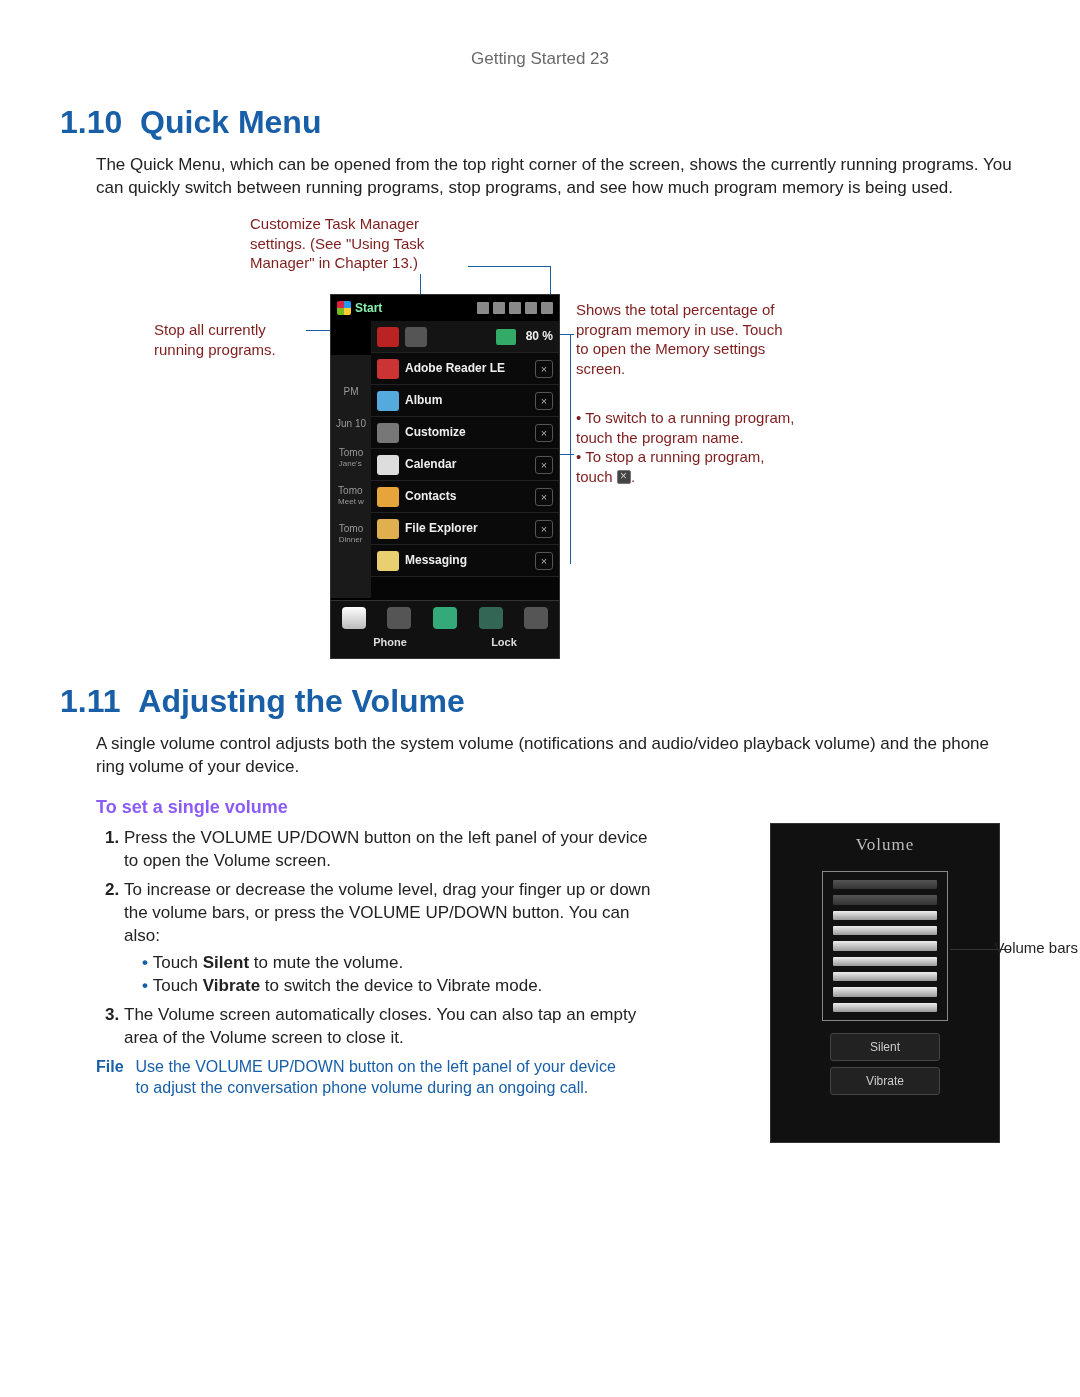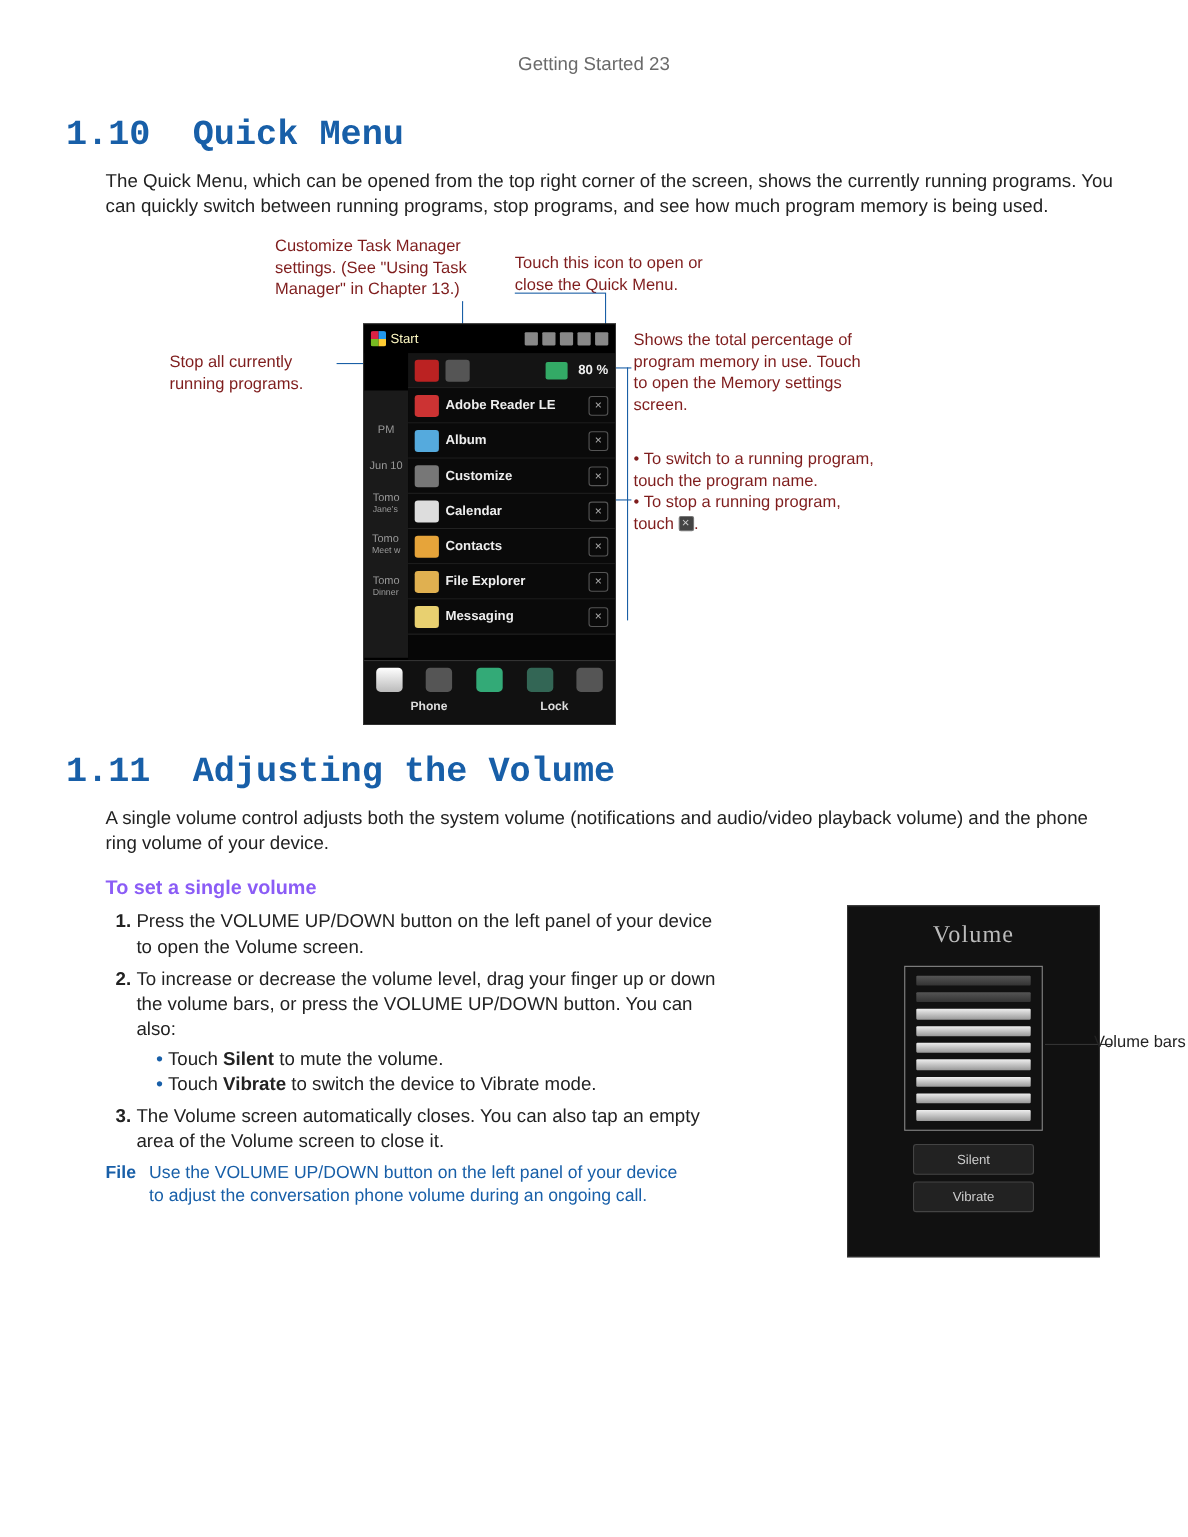--- a/index.html
+++ b/index.html
@@ -7,21 +7,21 @@
     font-family: "Myriad Pro", "Segoe UI", Arial, sans-serif;
     background: #fff;
     color: #222;
     width: 1080px;
     margin: 0 auto;
     padding: 48px 60px 60px 60px;
     font-size: 17px;
     line-height: 1.35;
   }
   .page-header { text-align: center; color: #6a6a6a; font-size: 17px; margin-bottom: 30px; }
-  h1.section { color: #185fa8; font-size: 32px; font-weight: 700; margin: 6px 0 10px 0; font-family: Liberation Mono, monospace; }
+  h1.section { color: #185fa8; font-size: 32px; font-weight: 700; margin: 6px 0 10px 0; }
   .body-indent { margin-left: 36px; }
   .callouts { position: relative; height: 460px; margin-top: 14px; }
   .callout-text { position: absolute; font-size: 15px; line-height: 1.3; color: #7f1d1d; }
   .callout-line { position: absolute; border-top: 1px solid #1a5fa6; }
   .callout-vline { position: absolute; border-left: 1px solid #1a5fa6; }
 
   
   .phone {
     position: absolute;
     left: 270px; top: 80px;
@@ -29,21 +29,21 @@
     background: #000;
     color: #ddd;
     font-size: 12px;
     border: 1px solid #333;
   }
   .topbar { display:flex; align-items:center; height:26px; background:#000; padding:0 6px; gap:4px;}
   .winflag { width:14px; height:14px; background:
      linear-gradient(#d24 50%, #7b2 50%) left/50% 100% no-repeat,
      linear-gradient(#29e 50%, #fc3 50%) right/50% 100% no-repeat;
      border-radius:2px;}
-  .topbar .start { font-weight:normal; color:#fef9c3; font-size:12px;}
+  .topbar .start { font-weight:bold; color:#86efac; font-size:12px;}
   .topbar .spacer { flex:1; }
   .topbar .ticon { width:12px; height:12px; background:#888; border-radius:1px;}
   .qm-row {
     display:flex; align-items:center; height:32px; padding:0 6px; gap:6px;
     background:#0a0a0a; border-bottom:1px solid #222;
   }
   .qm-head { background:#141414; }
   .qm-ic { width:22px; height:20px; border-radius:3px; flex-shrink:0;}
   .ic-stop { background:#b22; }
   .ic-gear { background:#555; }
@@ -87,21 +87,21 @@
   ul.inner li::before { content:"•  "; color:#185fa8; font-weight:bold;}
   .note-row { display:flex; gap:12px; color:#185fa8; font-size:16px; margin-top:6px; max-width:520px;}
   .note-row .nlabel{ font-weight:bold; flex-shrink:0;}
   b{font-weight:700;}
 
   .vol-fig { position:absolute; right:-4px; top:0; }
   .volbox {
     width:230px; height:320px; background:#111; color:#ccc;
     border:1px solid #333; position:relative;
   }
-  .volbox .title{ text-align:center; padding:10px 0; font-size:22px; color:#bbb; font-family:Georgia,serif; letter-spacing:1px;}
+  .volbox .title{ text-align:center; padding:10px 0; font-size:17px; color:#bbb; font-family:Georgia,serif; letter-spacing:1px;}
   .vbars-frame{ width:126px; height:150px; border:1px solid #888; margin:4px auto 12px auto; padding:8px 10px; display:flex; flex-direction:column; gap:6px;}
   .vbar{ height:10px; background:linear-gradient(#555,#333); border-radius:1px;}
   .vbar.lit{ background:linear-gradient(#eee,#999);}
   .vbtn{ width:110px; margin:6px auto; text-align:center; font-size:12px; color:#ccc; background:#222; border:1px solid #444; padding:5px 0; border-radius:3px;}
   .vol-callout{ position:absolute; right:-78px; top:116px; font-size:15px; line-height:1.2;}
   .vol-line{ position:absolute; right:-10px; top:126px; width:60px; border-top:1px solid #333;}
 
   .sect2-wrap{ position:relative; }
   .steps-wrap{ max-width:560px; }
 </style>
@@ -112,21 +112,20 @@
 
 <h1 class="section">
   <span>1.10</span>
   &nbsp;<span>Quick Menu</span>
 </h1>
 <p class="body-indent">The Quick Menu, which can be opened from the top right corner of the screen, shows the currently running programs. You can quickly switch between running programs, stop programs, and see how much program memory is being used.</p>
 
 <div class="callouts">
 
   <div class="callout-text" style="left:190px; top:0; width:200px;">Customize Task Manager settings. (See "Using Task Manager" in Chapter 13.)</div>
-  <div class="callout-text" style="left:408px; top:16px; width:200px;">Touch this icon to open or close the Quick Menu.</div>
   <div class="callout-text" style="left:94px; top:106px; width:150px; text-align:left;">Stop all currently running programs.</div>
   <div class="callout-text" style="left:516px; top:86px; width:210px;">Shows the total percentage of program memory in use. Touch to open the Memory settings screen.</div>
   <div class="callout-text" style="left:516px; top:194px; width:220px;">
     • <span>To switch to a running program, touch the program name.</span><br>
     • <span>To stop a running program, touch </span><span class="xiconsm"></span><span>.</span>
   </div>
 
   <div class="callout-vline" style="left:360px; top:60px; height:60px;"></div>
   <div class="callout-line" style="left:360px; top:60px; width:1px;"></div>
   <div class="callout-vline" style="left:490px; top:52px; height:36px;"></div>

